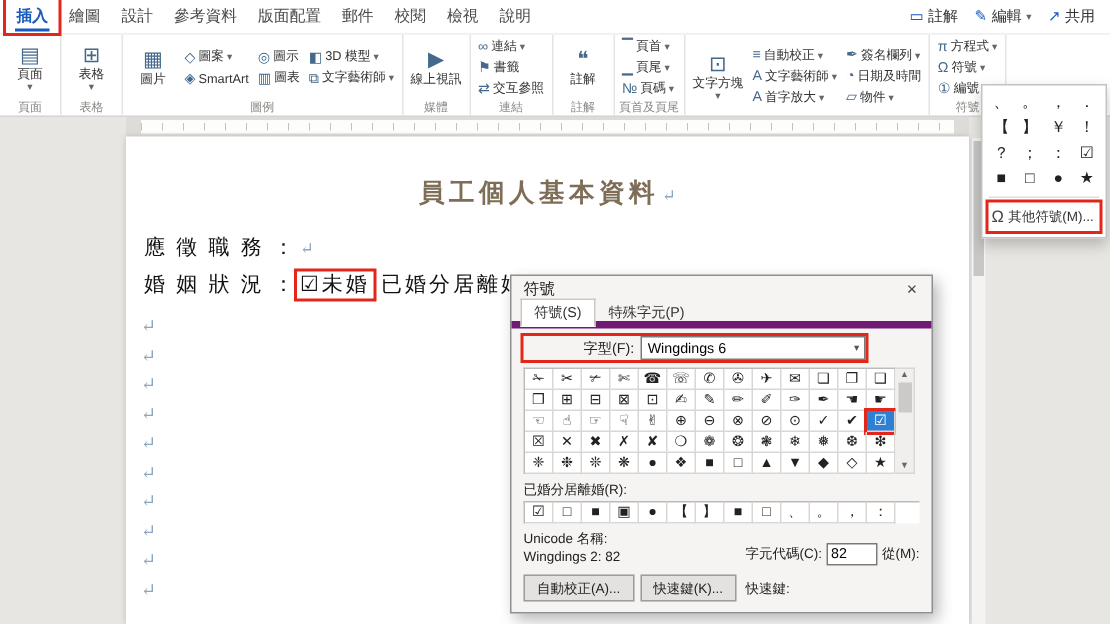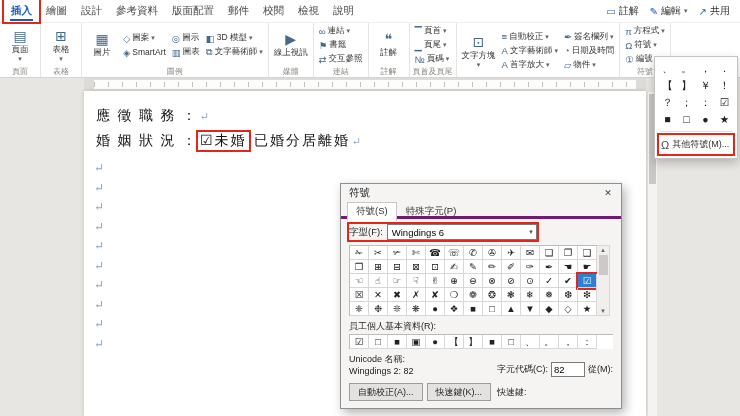--- a/index.html
+++ b/index.html
@@ -49,25 +49,25 @@
 .sym-popup{position:absolute;left:654px;top:56px;width:84px;background:#fff;border:1px solid #c5c3c1;box-shadow:0 4px 9px rgba(0,0,0,.22);z-index:9;padding:3px;}
 .popup-grid{display:grid;grid-template-columns:repeat(4,19px);}
 .pcell{width:19px;height:17px;line-height:17px;text-align:center;font-size:10.5px;color:#222;cursor:default;}
 .popup-sep{height:1px;background:#e1dfdd;margin:3px 1px;}
 .popup-more{display:flex;align-items:center;gap:3px;font-size:9px;color:#333;padding:3px 2px;margin:2px 1px 1px;cursor:default;white-space:nowrap;}
 .popup-more .omega{font-size:11px;color:#444;}
 
 .dialog{position:absolute;left:340px;top:183px;width:282px;background:#f5f4f2;border:1px solid #8f8f8f;box-shadow:3px 4px 10px rgba(0,0,0,.3);z-index:10;padding-bottom:7px;}
 .dlg-title{height:18px;display:flex;align-items:center;padding-left:8px;font-size:10.5px;color:#222;}
 .dlg-close{margin-left:auto;width:26px;text-align:center;font-size:9px;color:#444;line-height:18px;cursor:default;}
-.dlg-tabs{display:flex;padding:0 6px;border-bottom:3px solid #701a75;height:17px;align-items:flex-start;}
+.dlg-tabs{display:flex;padding:0 6px;border-bottom:5px solid #701a75;height:17px;align-items:center;}
 .dtab{font-size:9.5px;color:#333;padding:2px 8px;border:1px solid transparent;cursor:default;}
 .dtab.active{background:#fff;border-color:#c9c7c5;border-bottom-color:#fff;margin-bottom:-1px;}
 .font-row{display:inline-flex;align-items:center;gap:4px;margin:5px 0 3px 8px;}
-.flabel{font-size:9.5px;color:#222;}
+.flabel{font-size:9.5px;color:#222;margin-left:40px;}
 .fselect{display:inline-flex;align-items:center;justify-content:space-between;width:150px;height:16px;border:1px solid #7a7a7a;background:#fff;font-size:9.5px;padding:0 3px 0 4px;cursor:default;}
 .fselect.small{width:92px;}
 .sel-arrow{font-size:7px;color:#555;padding-left:3px;}
 .grid-wrap{display:flex;margin:2px 8px 0;}
 .sym-grid{display:grid;grid-template-columns:repeat(13,19px);border-left:1px solid #bdbbb9;border-top:1px solid #bdbbb9;background:#fff;}
 .gcell{width:19px;height:14px;line-height:14px;text-align:center;font-size:9.5px;color:#222;border-right:1px solid #d9d7d5;border-bottom:1px solid #d9d7d5;cursor:default;}
 .gcell.sel{background:#2f7fd3;color:#fff;}
 .grid-scroll{width:13px;background:#f0efed;border:1px solid #d9d7d5;border-left:none;display:flex;flex-direction:column;align-items:center;font-size:6px;color:#666;padding:1px 0;}
 .gthumb{width:9px;height:20px;background:#cccac8;margin:2px 0;}
 .gspacer{flex:1;}
@@ -306,20 +306,23 @@
         </div>
       </div>
   </div>
 
   <div class="doc-area">
     <div class="ruler">
       <div class="band"></div>
       <div class="ticks"></div>
     </div>
     <div class="page">
+      <div class="doc-title">
+        <span>員工個人基本資料</span><span class="pmark">↵</span>
+      </div>
       <div class="doc-line">
         <span>應 徵 職 務 ：</span><span class="pmark">↵</span>
       </div>
       <div class="doc-line second">
         <span>婚 姻 狀 況 ：</span><span class="checkbox-run annot">☑未婚</span><span> 已婚分居離婚</span><span class="pmark">↵</span>
       </div>
       <div class="pilcrows" id="pilcrows">
           <div class="pline">↵</div>
           <div class="pline">↵</div>
           <div class="pline">↵</div>
@@ -449,21 +452,21 @@
           <div class="gcell">◇</div>
           <div class="gcell">★</div>
         </div>
       <div class="grid-scroll">
         <span>▲</span>
         <div class="gthumb"></div>
         <div class="gspacer"></div>
         <span>▼</span>
       </div>
     </div>
-    <div class="recent-label">員工個人基本資料(R):</div>
+    <div class="recent-label">已婚分居離婚(R):</div>
     <div class="sym-grid recent" id="recent-grid">
         <div class="gcell">☑</div>
         <div class="gcell">□</div>
         <div class="gcell">■</div>
         <div class="gcell">▣</div>
         <div class="gcell">●</div>
         <div class="gcell">【</div>
         <div class="gcell">】</div>
         <div class="gcell">■</div>
         <div class="gcell">□</div>

